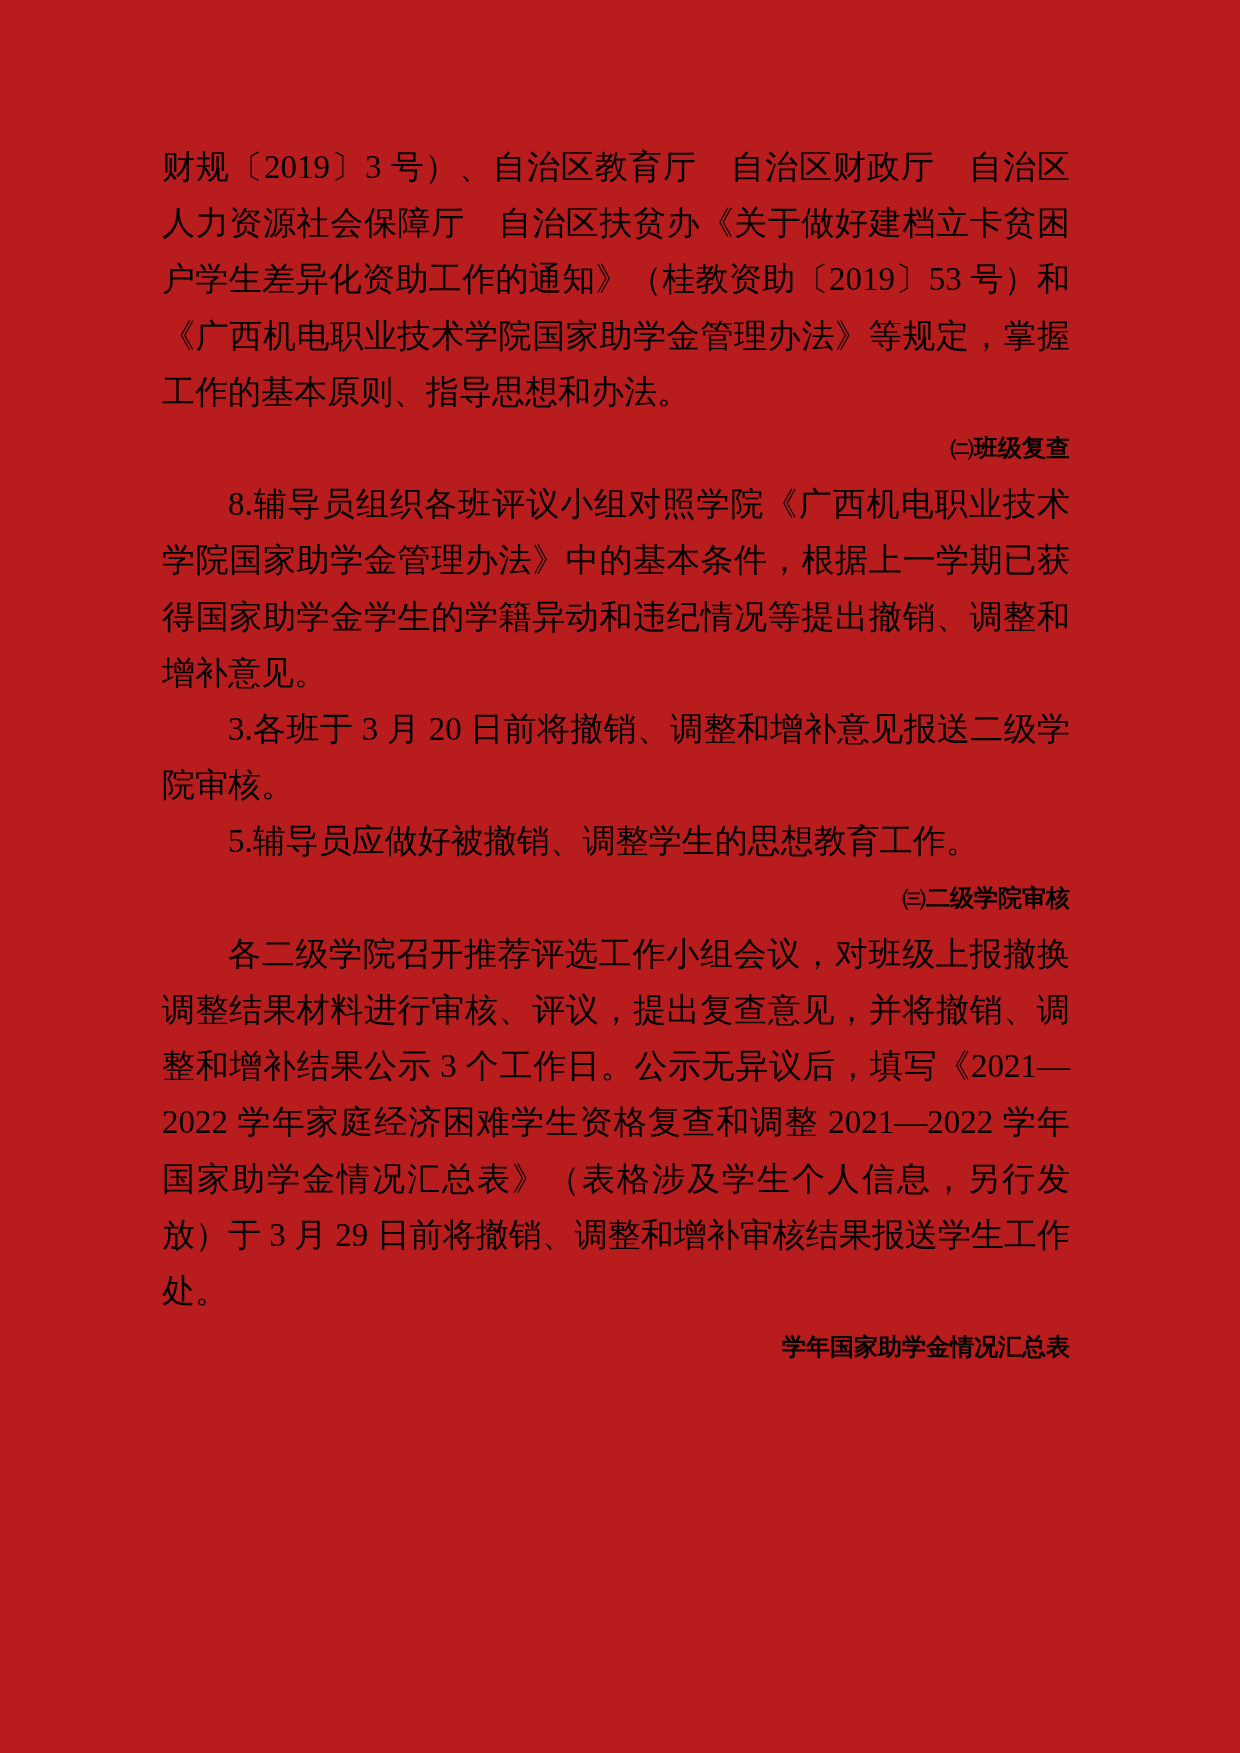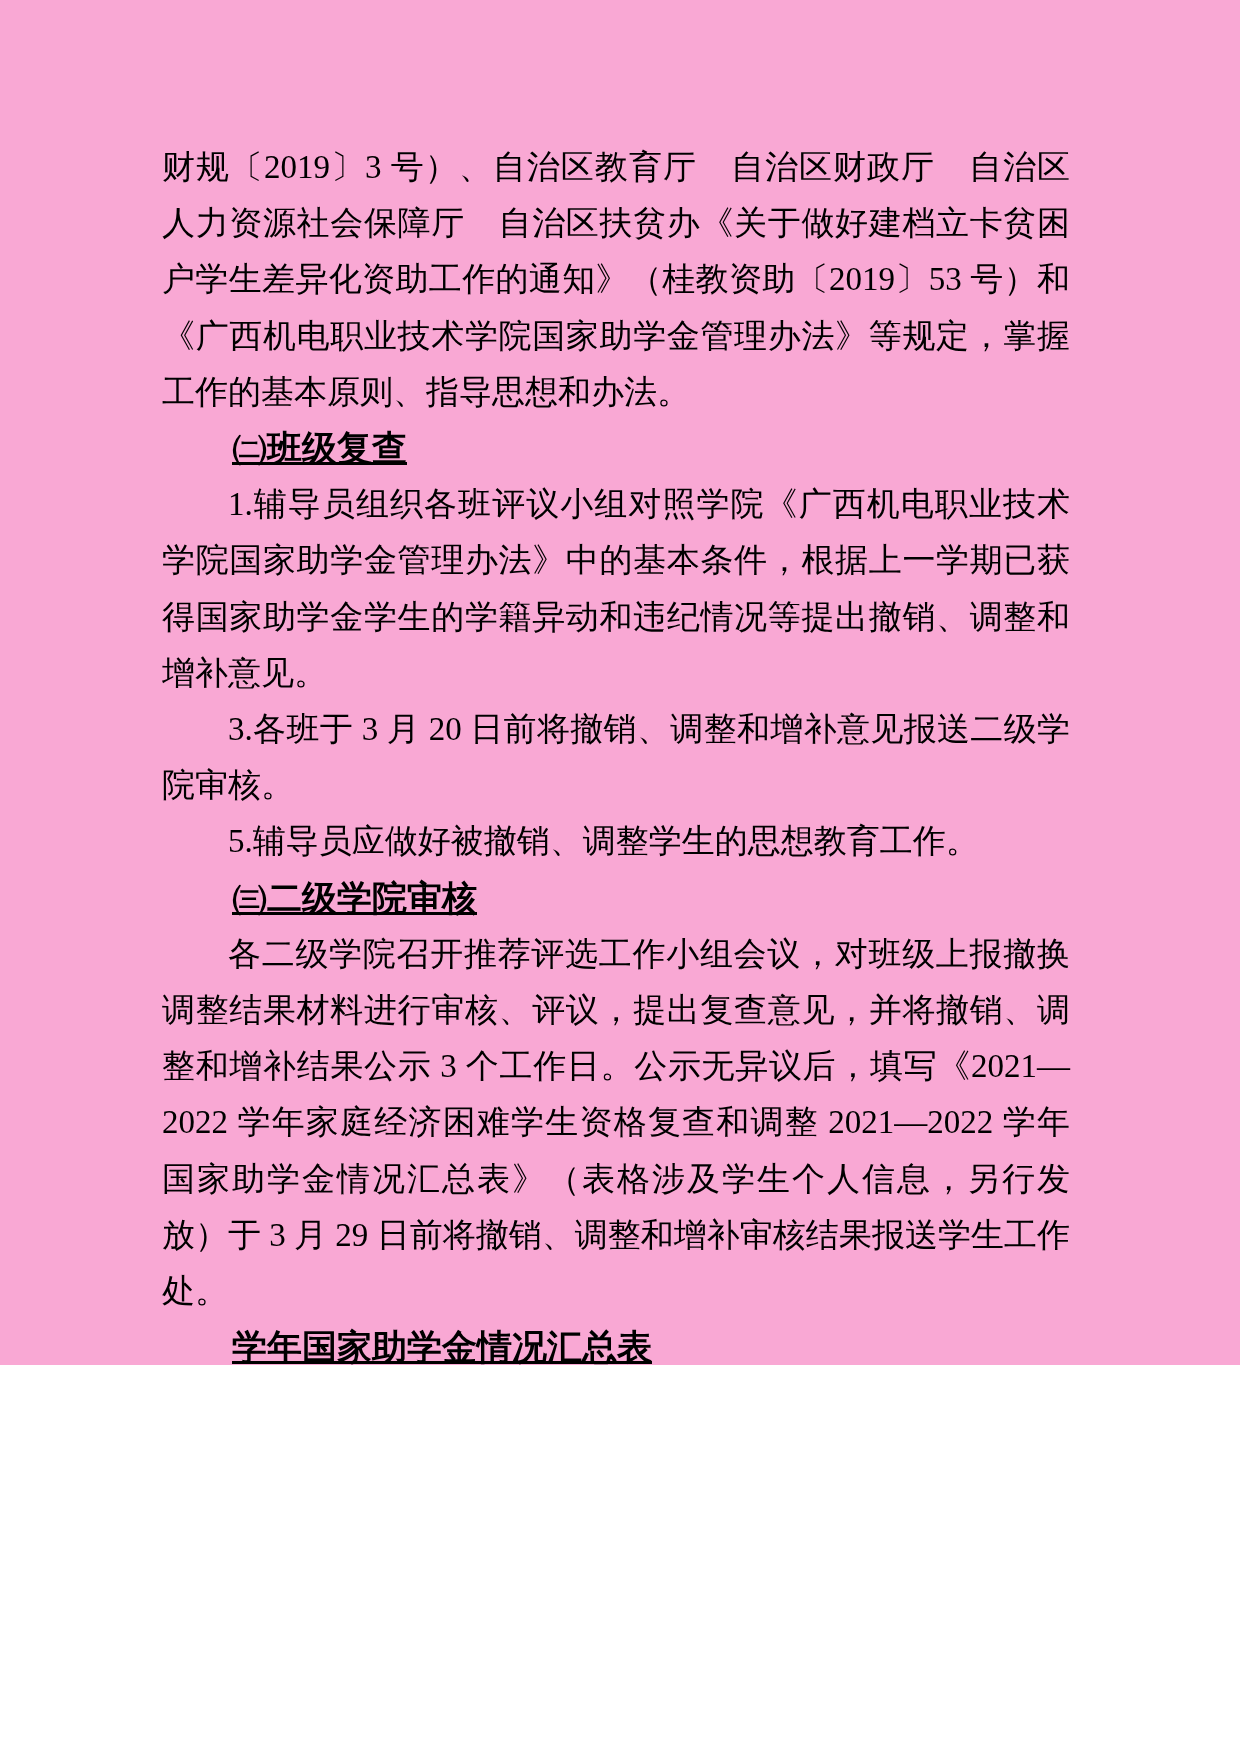--- a/index.html
+++ b/index.html
@@ -3,22 +3,22 @@
 <meta charset="utf-8">
 <style>
   html, body {
     margin: 0;
     padding: 0;
     background: #ffffff;
   }
   .page {
     position: relative;
     width: 1240px;
-    height: 1365px;
-    background: #f9a8d4;
+    height: 1753px;
+    background: #b91c1c;
     overflow: hidden;
   }
   .doc {
     position: absolute;
     left: 162px;
     top: 139px;
     width: 908px;
     color: #000000;
   }
   .para {
@@ -30,36 +30,35 @@
     text-indent: 2em;
     color: #000000;
     font-weight: 400;
   }
   .para.no-indent {
     text-indent: 0;
   }
   .heading {
     margin: 0;
     font-family: "Liberation Sans", "DejaVu Sans", sans-serif;
-    font-size: 35px;
+    font-size: 24px;
     line-height: 56.2px;
-    text-align: left;
+    text-align: right;
     text-indent: 2em;
     color: #000000;
     font-weight: 700;
-    text-decoration: underline;
   }
 </style>
 </head>
 <body>
 
 <main class="page">
   <article class="doc" id="doc-body">
       <p class="para no-indent">财规〔2019〕3 号）、自治区教育厅　自治区财政厅　自治区人力资源社会保障厅　自治区扶贫办《关于做好建档立卡贫困户学生差异化资助工作的通知》（桂教资助〔2019〕53 号）和《广西机电职业技术学院国家助学金管理办法》等规定，掌握工作的基本原则、指导思想和办法。</p>
       <p class="heading">㈡班级复查</p>
-      <p class="para">1.辅导员组织各班评议小组对照学院《广西机电职业技术学院国家助学金管理办法》中的基本条件，根据上一学期已获得国家助学金学生的学籍异动和违纪情况等提出撤销、调整和增补意见。</p>
+      <p class="para">8.辅导员组织各班评议小组对照学院《广西机电职业技术学院国家助学金管理办法》中的基本条件，根据上一学期已获得国家助学金学生的学籍异动和违纪情况等提出撤销、调整和增补意见。</p>
       <p class="para">3.各班于 3 月 20 日前将撤销、调整和增补意见报送二级学院审核。</p>
       <p class="para">5.辅导员应做好被撤销、调整学生的思想教育工作。</p>
       <p class="heading">㈢二级学院审核</p>
       <p class="para">各二级学院召开推荐评选工作小组会议，对班级上报撤换调整结果材料进行审核、评议，提出复查意见，并将撤销、调整和增补结果公示 3 个工作日。公示无异议后，填写《2021—2022 学年家庭经济困难学生资格复查和调整 2021—2022 学年国家助学金情况汇总表》（表格涉及学生个人信息，另行发放）于 3 月 29 日前将撤销、调整和增补审核结果报送学生工作处。</p>
       <p class="heading">学年国家助学金情况汇总表</p>
     </article>
 </main>
 
 </body></html>

